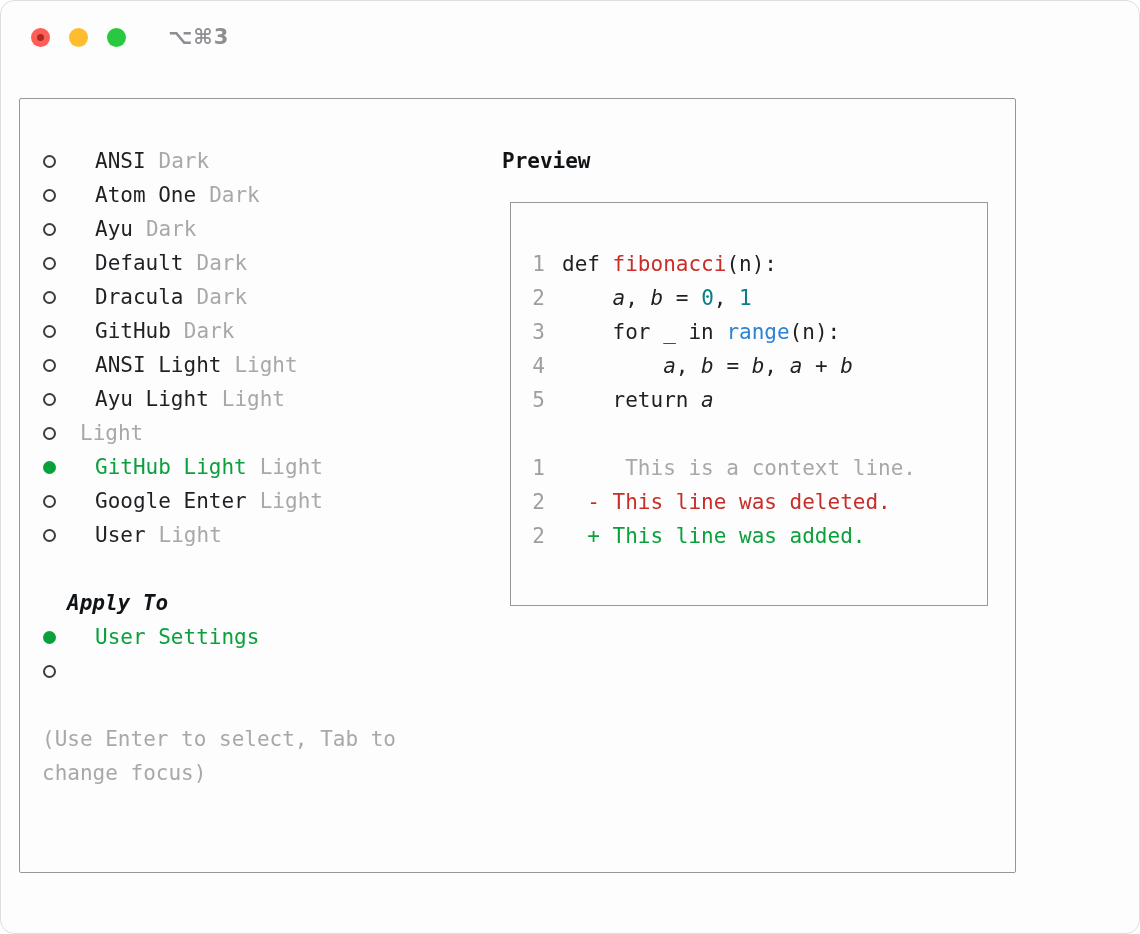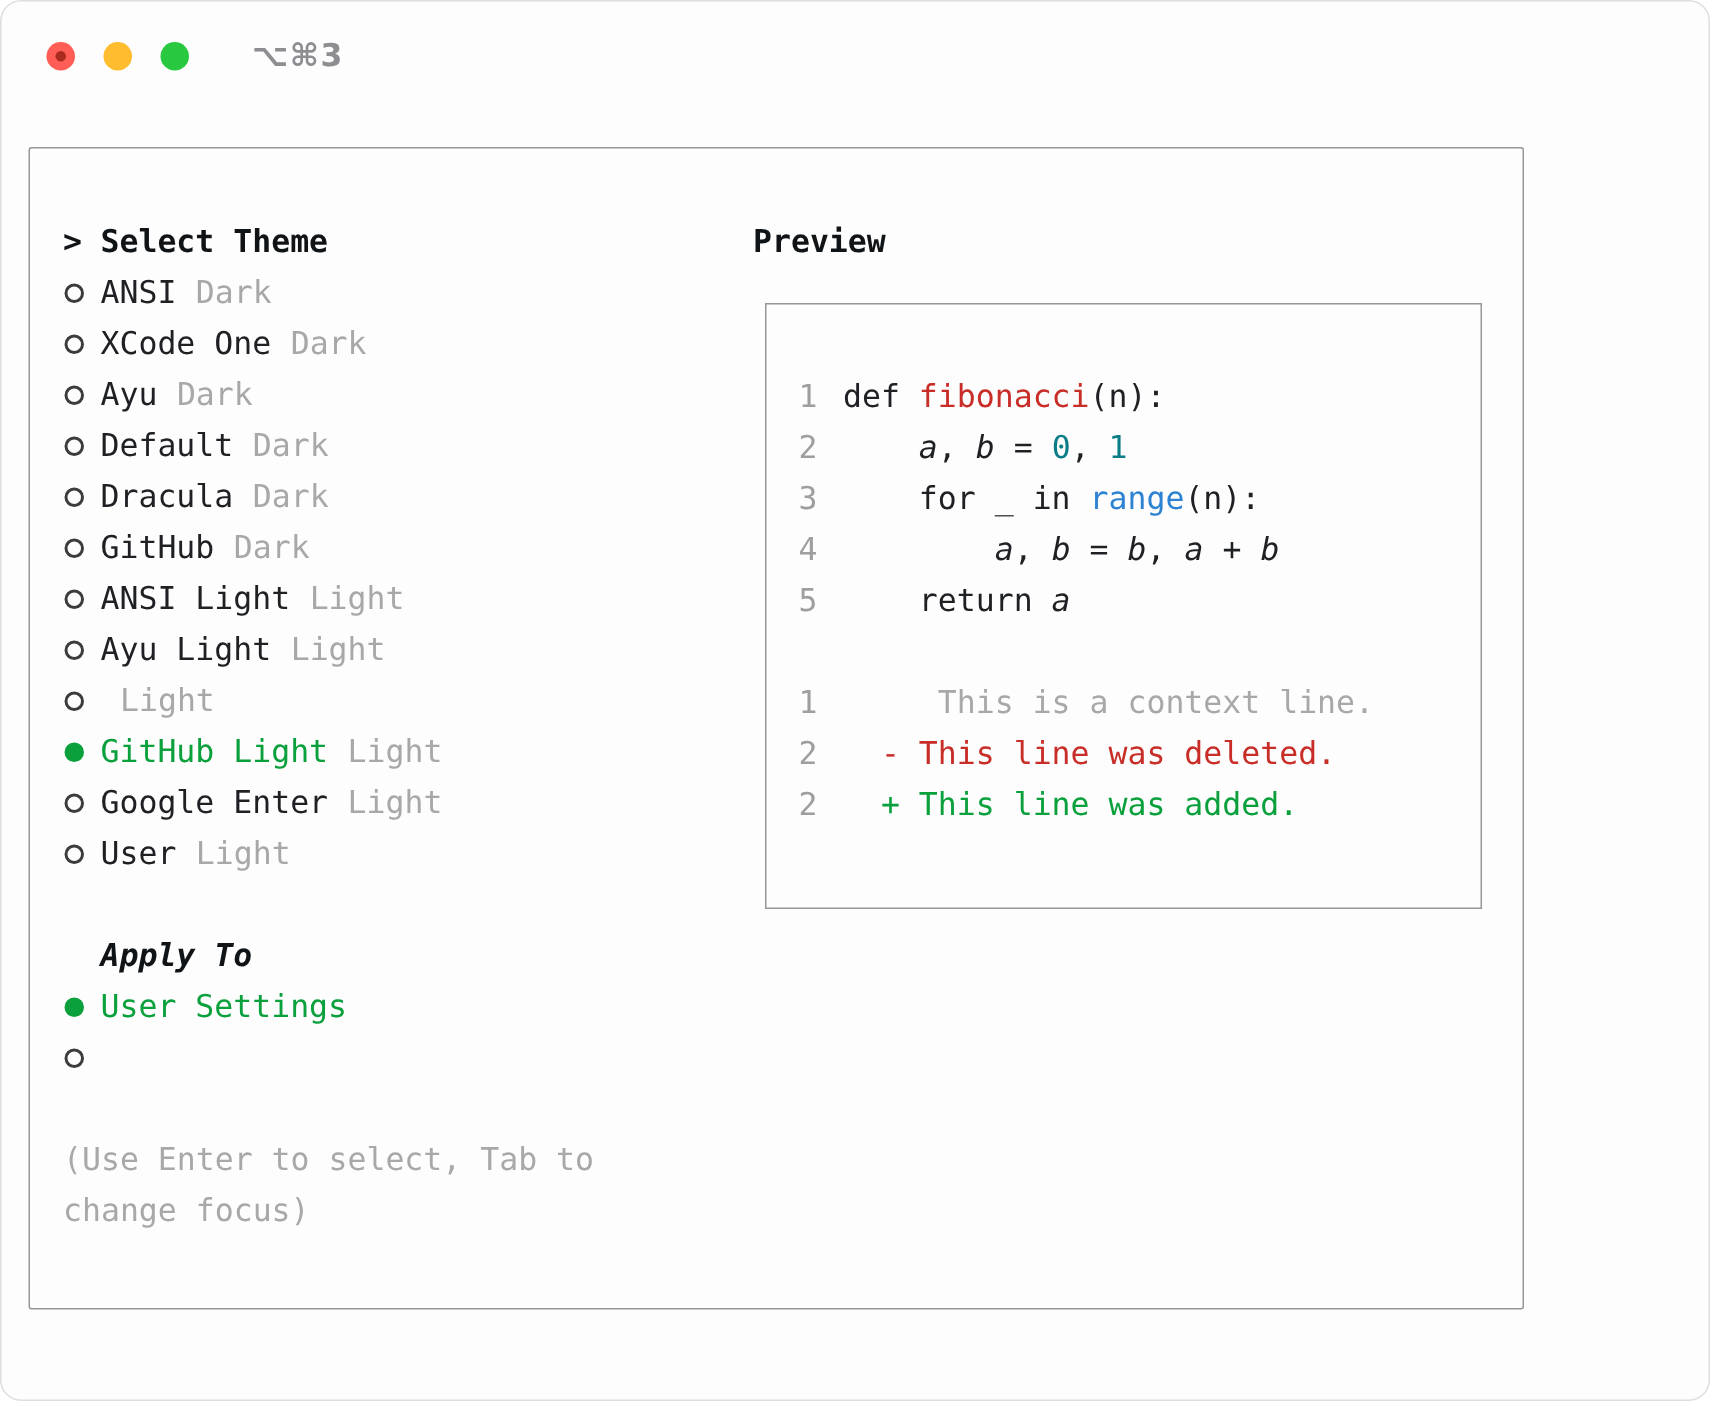--- a/index.html
+++ b/index.html
@@ -42,21 +42,21 @@
   }
   .section-title { font-weight:700; color:#111417; }
   .selector-title .prompt { display:inline-block; width:25px; font-weight:700; }
   .list-row { display:flex; align-items:center; height:34px; cursor:default; }
   .radio {
     width:13px; height:13px; border-radius:50%;
     border:2px solid #3c3c3e;
     margin:0 11px 0 1px; flex:none;
   }
   .radio.on { background:#0aa03c; border-color:#0aa03c; }
-  .opt-name { color:#1e2023; }
+  .opt-name { color:#1e2023;margin-left:28px; }
   .list-row.selected .opt-name { color:#0aa03c; }
   .opt-variant { color:#a8a8a8; margin-left:13px; }
   .apply-title { margin-top:34px; padding-left:25px;font-style:italic; }
   .hint { margin-top:34px; color:#a8a8a8; }
   
   .right-col { position:absolute; left:482px; top:45px; font-size:21px; line-height:34px; }
   .preview-box {
     width:478px; height:404px;
     margin-top:24px; margin-left:8px;
     border:1.5px solid #96969b;
@@ -85,32 +85,29 @@
         <span class="dot"></span>
       </span>
     <span class="light yellow"></span>
     <span class="light green"></span>
   </div>
   <span class="shortcut">⌥⌘3</span>
 
   <div class="main-box">
 
     <div class="left-col">
-      <div class="section-title selector-title">
-        <span class="prompt">&gt;</span><span>Select Theme</span>
-      </div>
       <div class="theme-list">
           <div class="list-row">
             <span class="radio"></span>
             <span class="opt-name">ANSI</span>
             <span class="opt-variant">Dark</span>
           </div>
           <div class="list-row">
             <span class="radio"></span>
-            <span class="opt-name">XCode One</span>
+            <span class="opt-name">Atom One</span>
             <span class="opt-variant">Dark</span>
           </div>
           <div class="list-row">
             <span class="radio"></span>
             <span class="opt-name">Ayu</span>
             <span class="opt-variant">Dark</span>
           </div>
           <div class="list-row">
             <span class="radio"></span>
             <span class="opt-name">Default</span>

